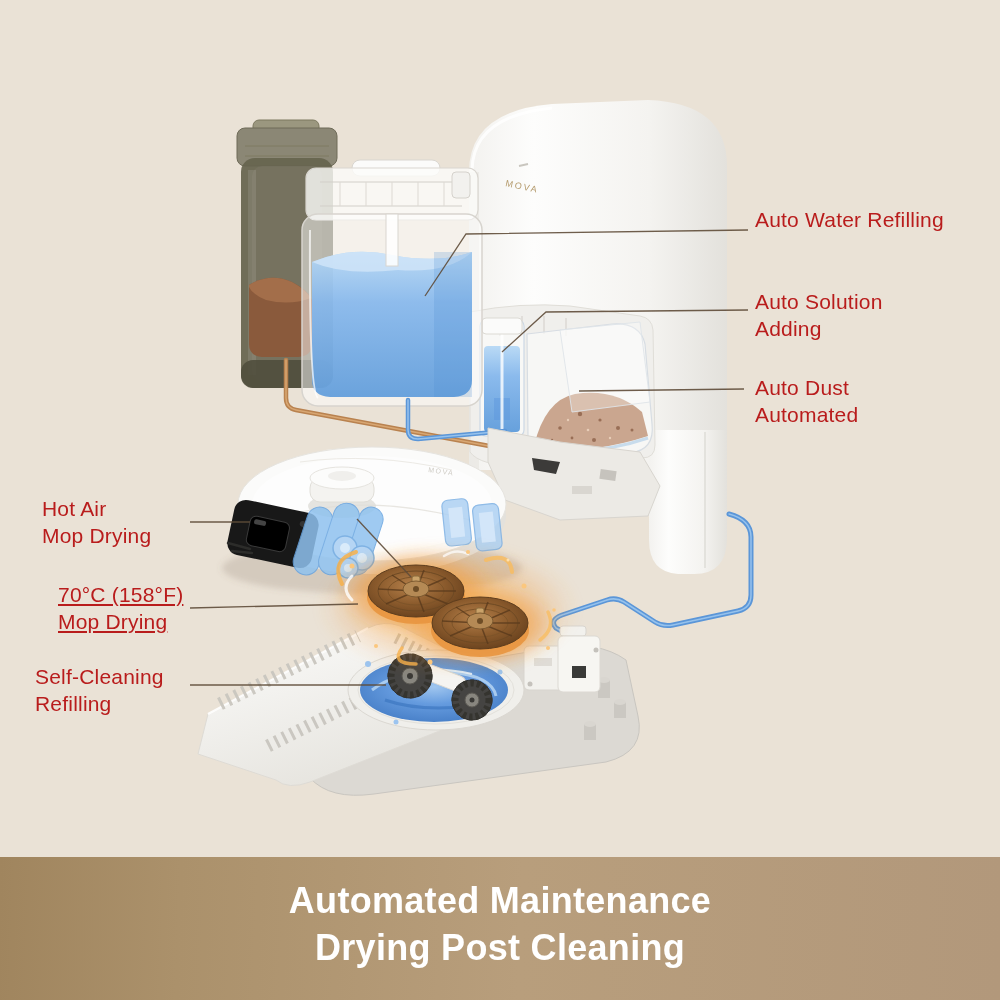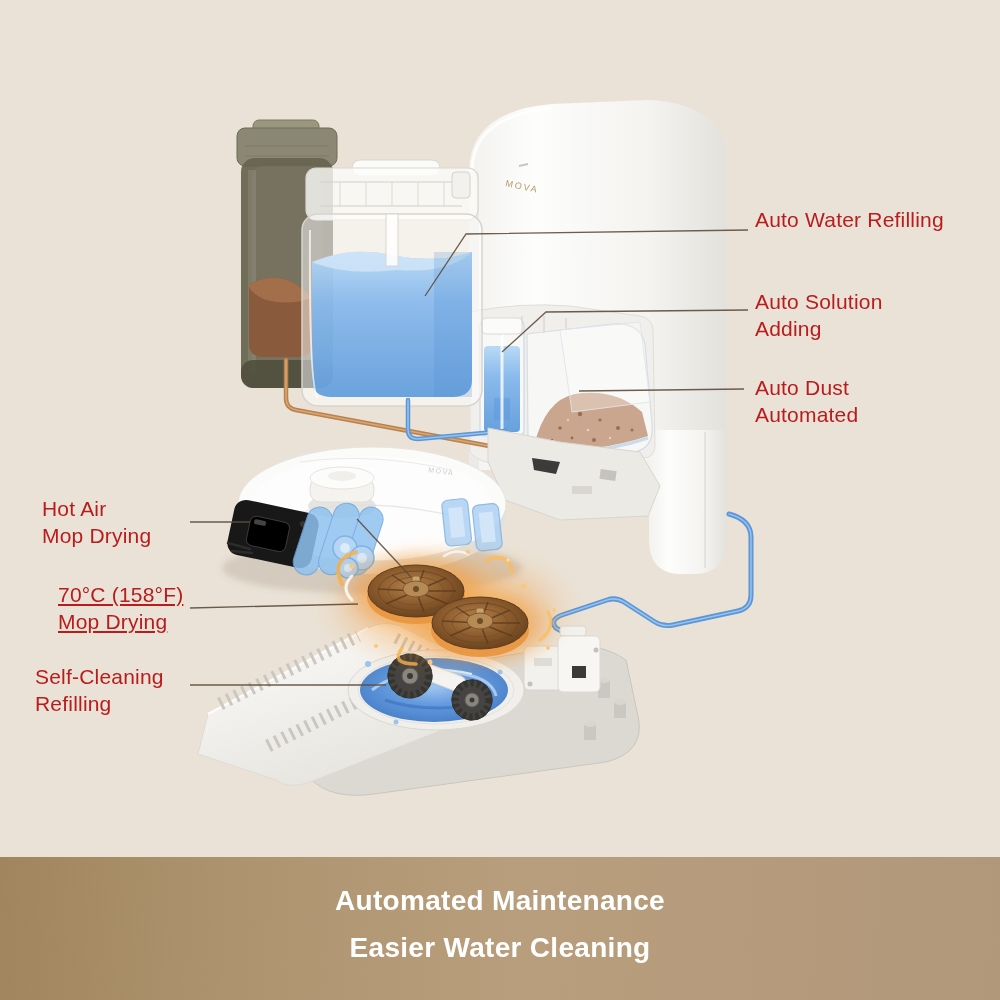--- a/index.html
+++ b/index.html
@@ -22,21 +22,21 @@
   .co-r3{left:755px;top:374px;}
   .co-l1{left:42px;top:495px;}
   .co-l2{left:58px;top:581px;text-decoration:underline;}
   .co-l3{left:35px;top:663px;}
   .banner{
     position:absolute;left:0;top:857px;width:1000px;height:143px;
     background:linear-gradient(92deg,#a0855e 0%,#ab916b 18%,#b89e7c 52%,#b2987b 100%);
     text-align:center;color:#ffffff;
   }
   .banner .line{
-    font-size:28px;font-weight:700;line-height:47px;letter-spacing:.3px;
+    font-size:36px;font-weight:700;line-height:47px;letter-spacing:.3px;
   }
   .banner .pad{height:20px;}
 </style>
 </head>
 <body>
 
 <div class="stage">
 
 <svg class="scene" width="1000" height="858" viewBox="0 0 1000 858">
   <defs>
@@ -357,16 +357,16 @@
     <span>Mop Drying</span>
   </div>
   <div class="callout co-l3">
     <span>Self-Cleaning</span>
     <span>Refilling</span>
   </div>
 
   <div class="banner">
     <div class="pad"></div>
     <div class="line">Automated Maintenance</div>
-    <div class="line">Easier Water Cleaning</div>
+    <div class="line">Drying Post Cleaning</div>
   </div>
 
 </div>
 
 </body></html>

